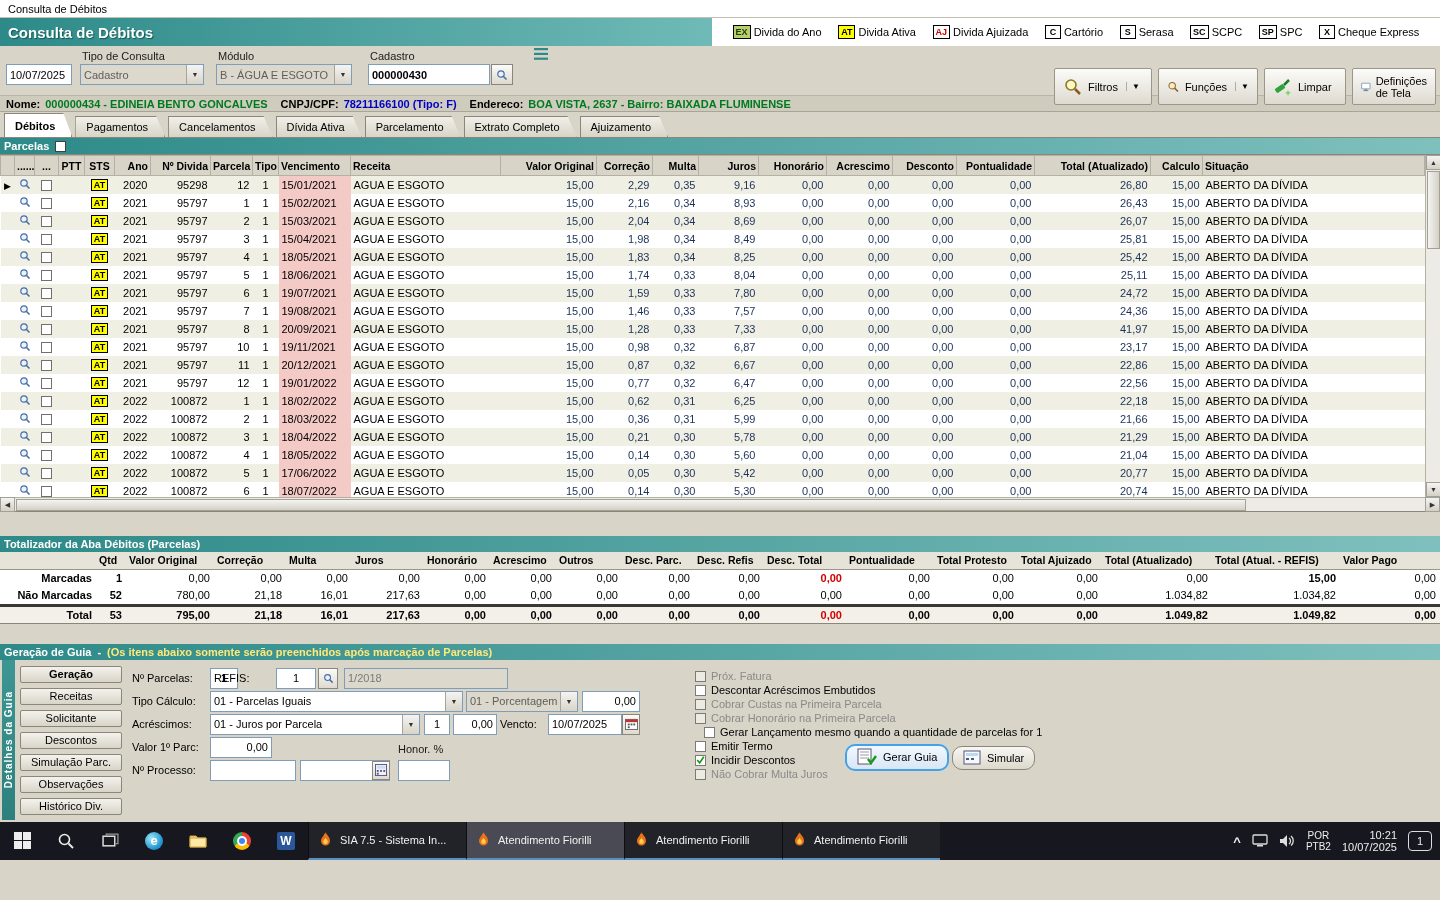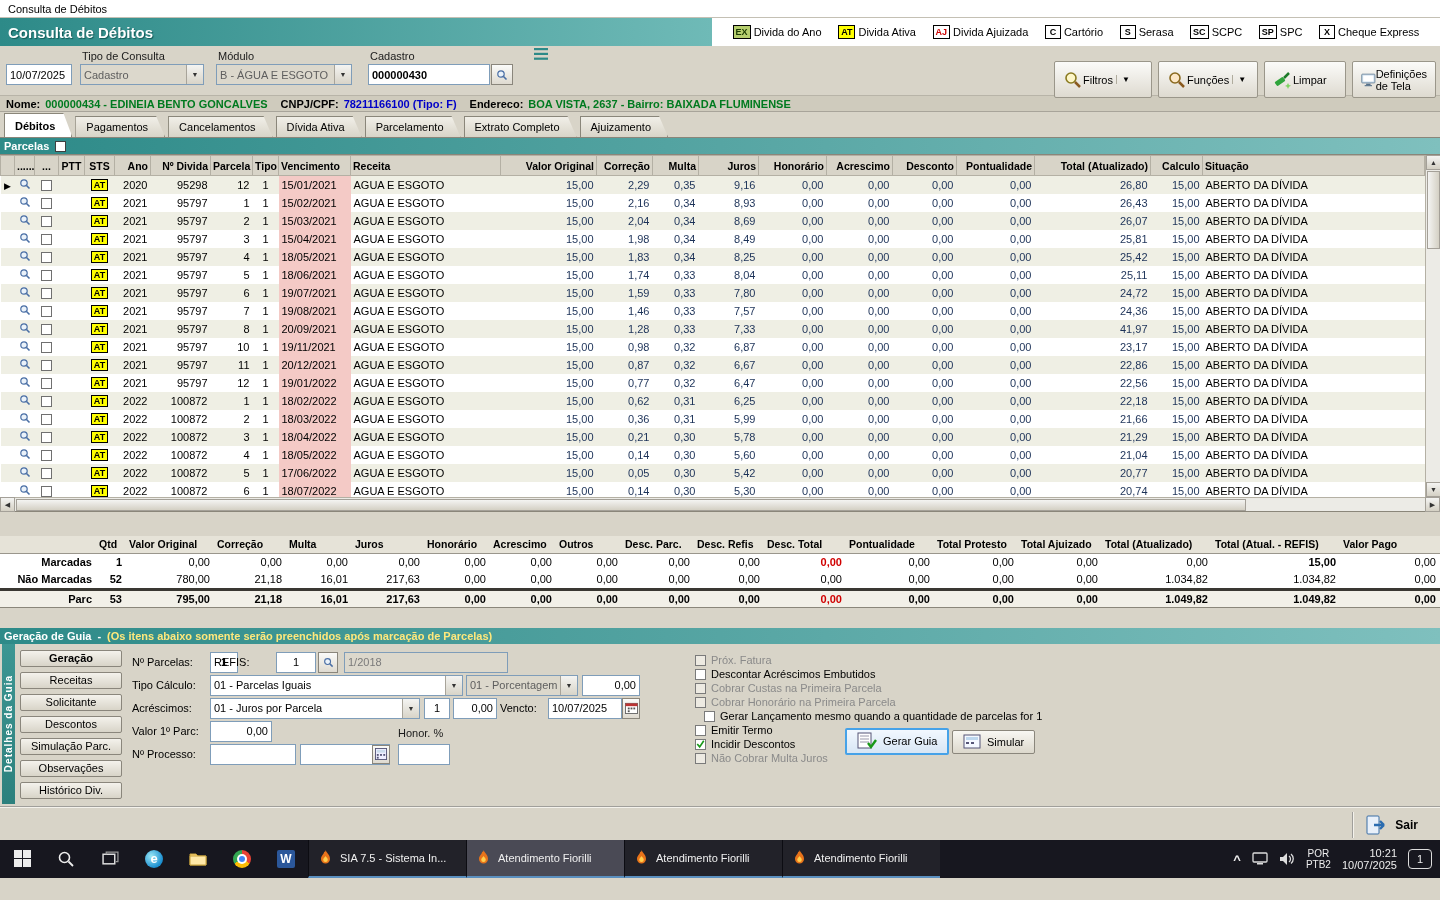--- a/index.html
+++ b/index.html
@@ -19,21 +19,21 @@
 
   
   .formrow { position:relative; height:50px; background:#D8D4C8; border-bottom:1px solid #B8B4A8; }
   .flabel { position:absolute; font-size:11px; color:#1A1A1A; }
   .tinput { position:absolute; height:21px; border:1px solid #7F9DB9; background:#FFF; font:11px "Liberation Sans",sans-serif; padding:0 3px; }
   .combo { position:absolute; height:21px; background:#FFF; border:1px solid #7F9DB9; display:flex; align-items:center; font-size:11px; }
   .combo .txt { flex:1; padding:0 3px; overflow:hidden; white-space:nowrap; }
   .combo .arrow { width:17px; align-self:stretch; background:linear-gradient(#F4F4F2,#D8D4C8); border-left:1px solid #A8A49A; display:flex; align-items:center; justify-content:center; font-size:7px; color:#333; }
   .combo.disabled { background:#DCD8CC; color:#5E5E5E; }
   .sq-btn { position:absolute; height:21px; width:22px; background:linear-gradient(#FBFBF9,#DEDAD0); border:1px solid #8A867C; display:flex; align-items:center; justify-content:center; }
-  .toolbtn { position:absolute; top:15px; height:37px; border:1px solid #9A968A; border-radius:2px; background:linear-gradient(#FBFBF9,#DEDAD0); display:flex; align-items:center; padding:0 8px; font-size:11px; }
+  .toolbtn { position:absolute; top:22px; height:37px; border:1px solid #9A968A; border-radius:2px; background:linear-gradient(#FBFBF9,#DEDAD0); display:flex; align-items:center; gap:5px; padding:0 8px; font-size:11px; }
   .toolbtn .caret { font-size:8px; margin-left:3px; padding-left:5px; border-left:1px solid #B0AC9E; }
   .twolines { display:flex; flex-direction:column; line-height:12px; }
 
   
   .infobar { height:16px; background:#CFCBBD; border-bottom:1px solid #A8A49A; display:flex; align-items:center; gap:5px; padding-left:6px; font-weight:bold; font-size:11px; white-space:nowrap; }
   .green { color:#007A1F; } .blue { color:#0000C8; }
 
   
   .tabs { height:26px; background:#D8D4C8; display:flex; align-items:flex-end; padding-left:4px; border-bottom:1px solid #8A867A; }
   .tab { height:21px; display:flex; align-items:center; padding:0 16px 0 10px; margin-right:3px; background:linear-gradient(#F1EFE8,#D8D4C8); border:1px solid #8A867A; border-bottom:none; clip-path:polygon(0 0, calc(100% - 9px) 0, 100% 100%, 0 100%); font-size:11px; }
@@ -80,21 +80,21 @@
   .sidestrip span { writing-mode:vertical-rl; transform:rotate(180deg); font-size:10px; font-weight:bold; letter-spacing:1px; }
   .gnav { position:absolute; left:20px; top:6px; width:102px; display:flex; flex-direction:column; gap:5px; }
   .navbtn { height:17px; background:linear-gradient(#F4F2EC,#D8D4C8); border:1px solid #8A867C; border-radius:2px; font-size:11px; display:flex; align-items:center; justify-content:center; }
   .navbtn.first { font-weight:bold; }
   .glabel { position:absolute; font-size:11px; text-align:left; width:74px; }
   .gchecks { position:absolute; left:695px; top:10px; display:flex; flex-direction:column; gap:1px; }
   .gcheck { display:flex; align-items:center; gap:5px; height:13px; font-size:11px; white-space:nowrap; }
   .gcb { width:11px; height:11px; background:#FFF; border:1px solid #7A7A7A; display:inline-flex; align-items:center; justify-content:center; flex:none; }
   .gcheck.dis .gcl { color:#8A8A8A; } .gcheck.dis .gcb { background:#EDEAE2; }
   .gcheck.ind { margin-left:9px; }
-  .gbtn { position:absolute; height:27px; display:flex; align-items:center; gap:6px; padding:0 10px; background:linear-gradient(#F8F7F3,#DCD8CC); border:1px solid #8A867C; border-radius:2px; font-size:11px; }
+  .gbtn { position:absolute; height:27px; display:flex; align-items:center; gap:6px; padding:0 10px; background:linear-gradient(#F8F7F3,#DCD8CC); border:1px solid #8A867C; border-radius:10px; font-size:11px; }
   .gbtn.focus { border:2px solid #46A2E8; background:linear-gradient(#F2F8FF,#D8E6F4); }
 
   
   .sairrow { position:relative; height:34px; background:#D8D4C8; border-top:2px groove #F4F2EC; }
   .sairbtn { position:absolute; right:10px; top:4px; height:26px; display:flex; align-items:center; gap:7px; padding:0 12px; font-size:12px; font-weight:bold; border-left:2px groove #F4F2EC; }
 
   
   .taskbar { height:38px; background:#17171F; display:flex; align-items:stretch; color:#EEE; }
   .tb-icon { width:44px; display:flex; align-items:center; justify-content:center; }
   .winlogo { display:grid; grid-template-columns:8px 8px; grid-template-rows:8px 8px; gap:1px; }
@@ -803,20 +803,23 @@
     <div class="hscroll">
       <div class="sb-btn">◀</div>
       <div class="sb-thumbh"></div>
       <div class="spacer"></div>
       <div class="sb-btn">▶</div>
     </div>
   </div>
 
   <div style="height:24px"></div>
 
+  <div class="tealbar">
+    <span>Totalizador da Aba Débitos (Parcelas)</span>
+  </div>
   <table class="tottable" id="totalizador-table">
       <colgroup>
         <col style="width: 96px;">
         <col style="width: 30px;">
         <col style="width: 88px;">
         <col style="width: 72px;">
         <col style="width: 66px;">
         <col style="width: 72px;">
         <col style="width: 66px;">
         <col style="width: 66px;">
@@ -888,21 +891,21 @@
           <td>0,00</td>
           <td>0,00</td>
           <td>0,00</td>
           <td>0,00</td>
           <td>0,00</td>
           <td>1.034,82</td>
           <td>1.034,82</td>
           <td>0,00</td>
         </tr>
         <tr class="totalrow">
-          <td class="lbl">Parc</td>
+          <td class="lbl">Total</td>
           <td class="b">53</td>
           <td class="b">795,00</td>
           <td class="b">21,18</td>
           <td class="b">16,01</td>
           <td class="b">217,63</td>
           <td class="b">0,00</td>
           <td class="b">0,00</td>
           <td class="b">0,00</td>
           <td class="b">0,00</td>
           <td class="b">0,00</td>
@@ -1054,29 +1057,20 @@
       <svg width="18" height="16" viewBox="0 0 18 16">
           <rect x="1" y="1" width="16" height="13" fill="#F4F8FF" stroke="#557"></rect>
           <rect x="3" y="3" width="12" height="3" fill="#BDD7EE"></rect>
           <rect x="3" y="8" width="3" height="2" fill="#557"></rect>
           <rect x="8" y="8" width="3" height="2" fill="#557"></rect>
         </svg>
       <span>Simular</span>
     </div>
   </div>
 
-  <div class="sairrow">
-    <div class="sairbtn">
-      <svg width="22" height="20" viewBox="0 0 22 20">
-          <rect x="1" y="1" width="12" height="18" rx="1" fill="#E8F0FA" stroke="#3A6EA5"></rect>
-          <path d="M8 10h10m0 0l-4-4m4 4l-4 4" stroke="#2B6CB0" stroke-width="2.4" fill="none"></path>
-        </svg>
-      <span>Sair</span>
-    </div>
-  </div>
 
   <div class="taskbar">
     <div class="tb-icon">
         <span class="winlogo">
           <i></i>
           <i></i>
           <i></i>
           <i></i>
         </span>
       </div>

